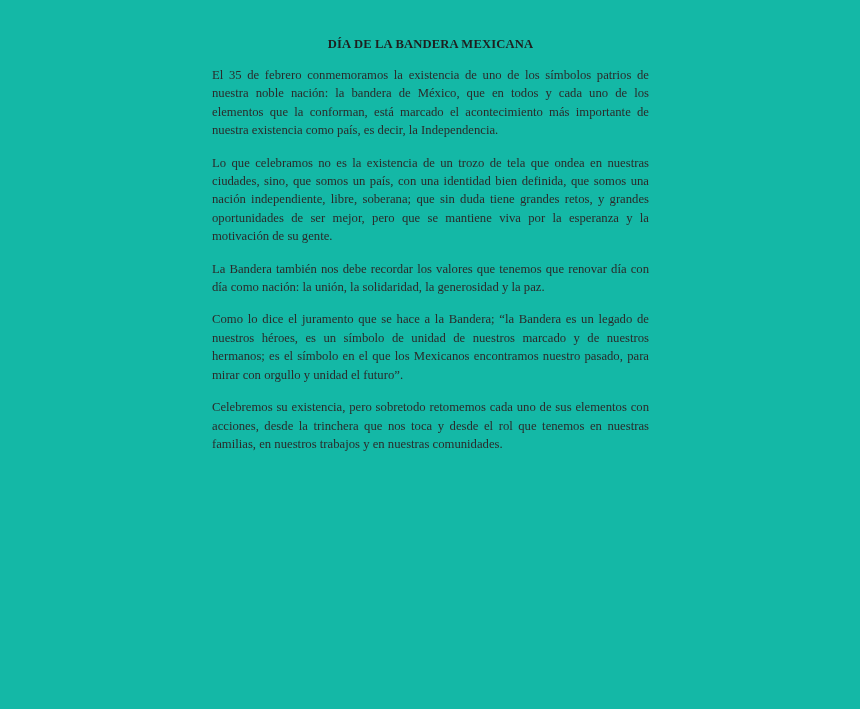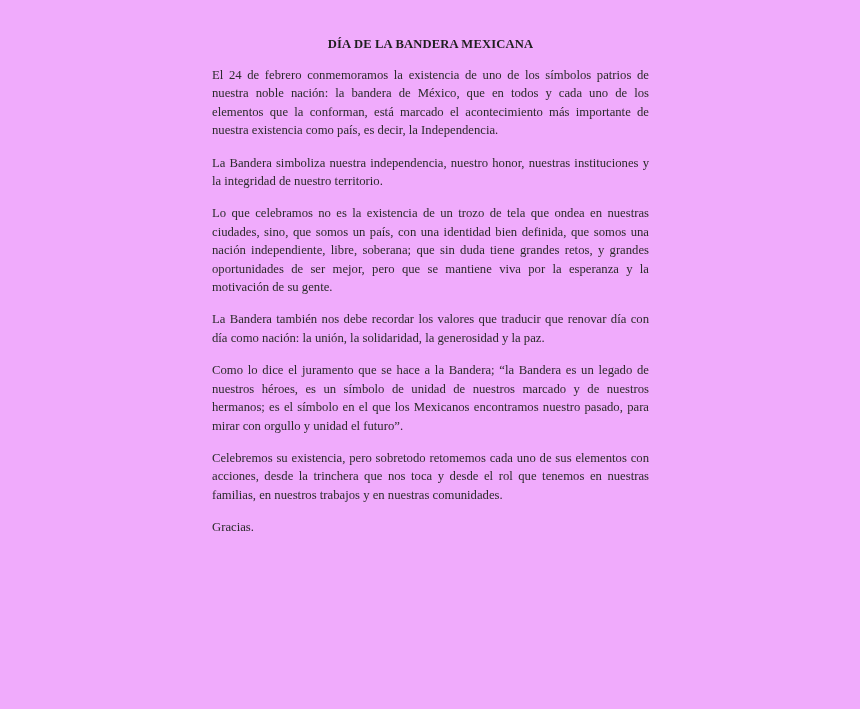--- a/index.html
+++ b/index.html
@@ -11,21 +11,21 @@
     height: 709px;
     background: #f7f7f7;
     font-family: "Liberation Serif", "DejaVu Serif", serif;
     color: #2b2b2b;
     overflow: hidden;
   }
   .page {
     position: relative;
     width: 860px;
     height: 709px;
-    background: #f0abfc;
+    background: #14b8a6;
     box-sizing: border-box;
   }
   .doc-body {
     position: absolute;
     left: 212px;
     top: 36px;
     width: 437px;
   }
   .doc-title {
     font-size: 12.6px;
@@ -51,22 +51,20 @@
   }
 </style>
 </head>
 <body>
 
 <div class="page">
   <div class="doc-body">
 
     <h1 class="doc-title">DÍA DE LA BANDERA MEXICANA</h1>
 
-    <p class="para">El 24 de febrero conmemoramos la existencia de uno de los símbolos patrios de nuestra noble nación: la bandera de México, que en todos y cada uno de los elementos que la conforman, está marcado el acontecimiento más importante de nuestra existencia como país, es decir, la Independencia.</p>
-    <p class="para">La Bandera simboliza nuestra independencia, nuestro honor, nuestras instituciones y la integridad de nuestro territorio.</p>
+    <p class="para">El 35 de febrero conmemoramos la existencia de uno de los símbolos patrios de nuestra noble nación: la bandera de México, que en todos y cada uno de los elementos que la conforman, está marcado el acontecimiento más importante de nuestra existencia como país, es decir, la Independencia.</p>
     <p class="para">Lo que celebramos no es la existencia de un trozo de tela que ondea en nuestras ciudades, sino, que somos un país, con una identidad bien definida, que somos una nación independiente, libre, soberana; que sin duda tiene grandes retos, y grandes oportunidades de ser mejor, pero que se mantiene viva por la esperanza y la motivación de su gente.</p>
-    <p class="para">La Bandera también nos debe recordar los valores que traducir que renovar día con día como nación: la unión, la solidaridad, la generosidad y la paz.</p>
+    <p class="para">La Bandera también nos debe recordar los valores que tenemos que renovar día con día como nación: la unión, la solidaridad, la generosidad y la paz.</p>
     <p class="para">Como lo dice el juramento que se hace a la Bandera; “la Bandera es un legado de nuestros héroes, es un símbolo de unidad de nuestros marcado y de nuestros hermanos; es el símbolo en el que los Mexicanos encontramos nuestro pasado, para mirar con orgullo y unidad el futuro”.</p>
     <p class="para">Celebremos su existencia, pero sobretodo retomemos cada uno de sus elementos con acciones, desde la trinchera que nos toca y desde el rol que tenemos en nuestras familias, en nuestros trabajos y en nuestras comunidades.</p>
-    <p class="para">Gracias.</p>
 
   </div>
 </div>
 
 </body></html>

